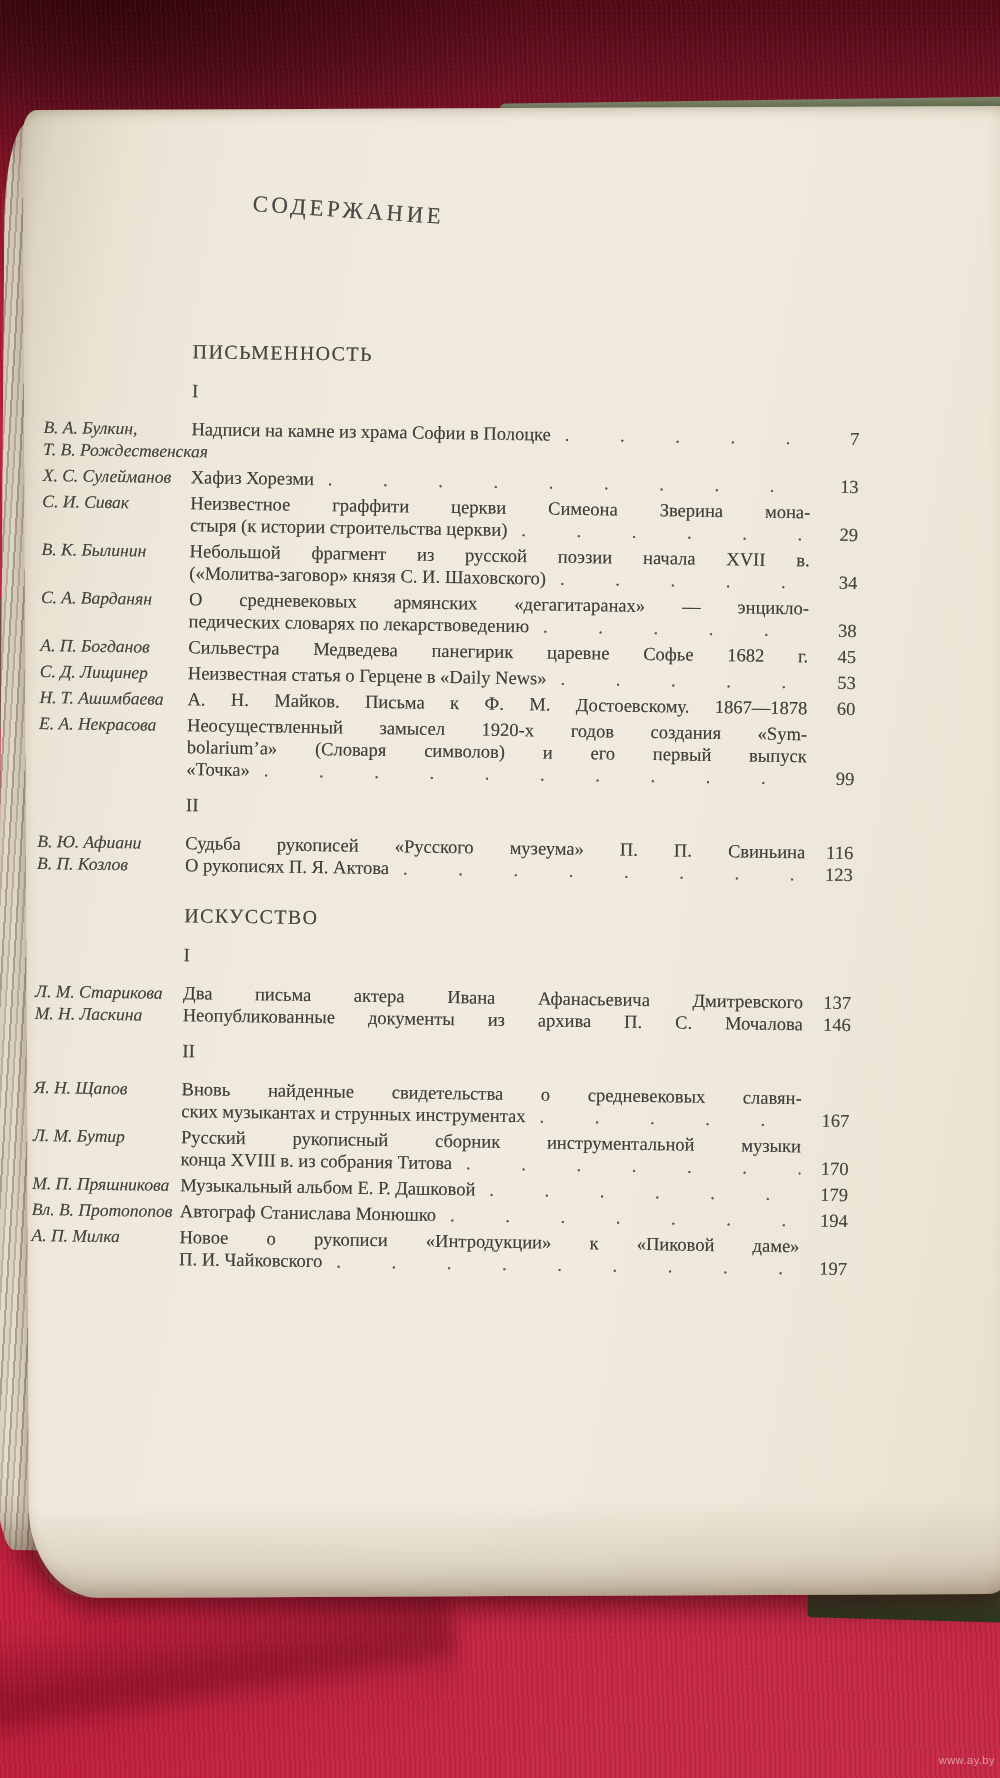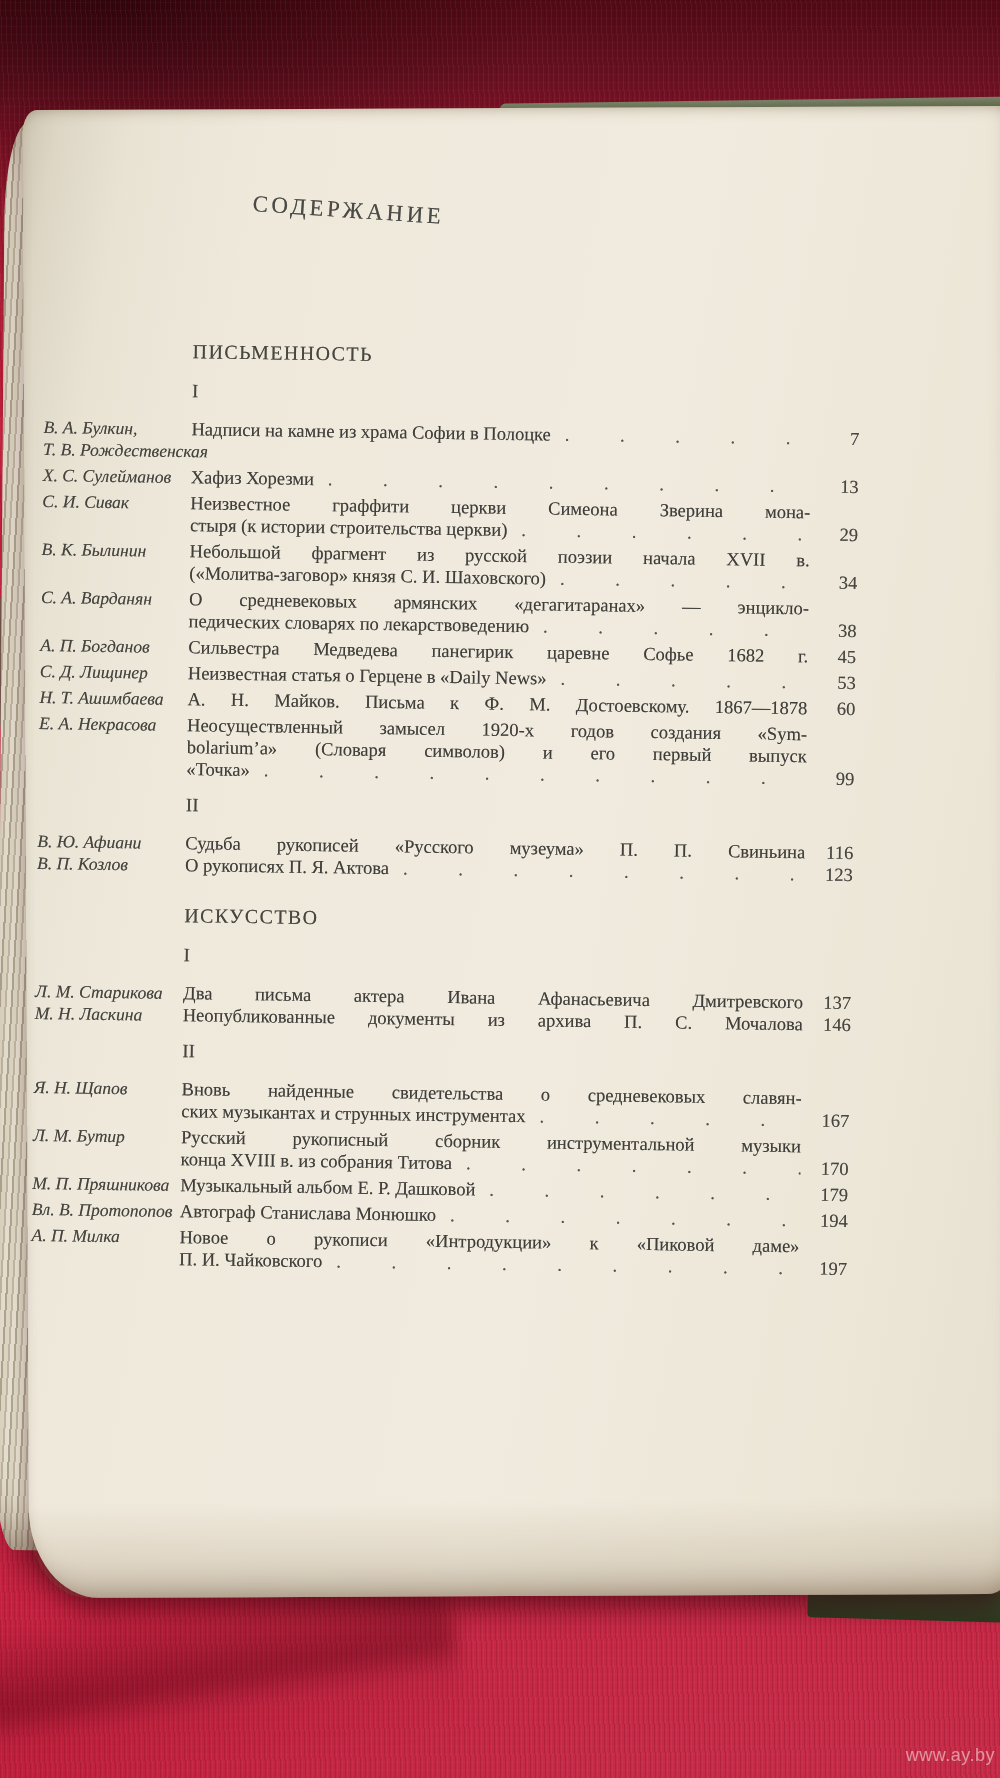--- a/index.html
+++ b/index.html
@@ -49,21 +49,21 @@
   .entry{display:flex;margin-bottom:4px;}
   .authors{flex:none;width:148px;font-style:italic;font-size:17.5px;line-height:22px;color:#44433e;white-space:nowrap;}
   .content{flex:none;width:668px;}
   .t-line{display:flex;}
   .t-mid .t-text{flex:1;margin-right:48px;text-align:justify;text-align-last:justify;white-space:nowrap;overflow:hidden;}
   .t-last .t-text{white-space:nowrap;}
   .t-last .dots{flex:1;overflow:hidden;white-space:nowrap;letter-spacing:23px;padding-left:14px;color:#55544c;}
   .t-last .pg{flex:none;width:48px;text-align:right;color:#474640;}
   .t-last.fill .t-text{flex:1;text-align:justify;text-align-last:justify;white-space:nowrap;overflow:hidden;}
   .watermark{position:absolute;right:5px;bottom:12px;font-family:"Liberation Sans",sans-serif;
-    font-size:18px;letter-spacing:0.5px;color:rgba(243,213,215,0.62);}
+    font-size:11px;letter-spacing:0.5px;color:rgba(243,213,215,0.62);}
 </style>
 </head>
 <body>
 
 <div class="photo">
   <div class="crease"></div>
   <div class="cover-top"></div>
   <div class="cover-bottom"></div>
   <div class="cover-left"></div>
   <div class="shadow-under"></div>

